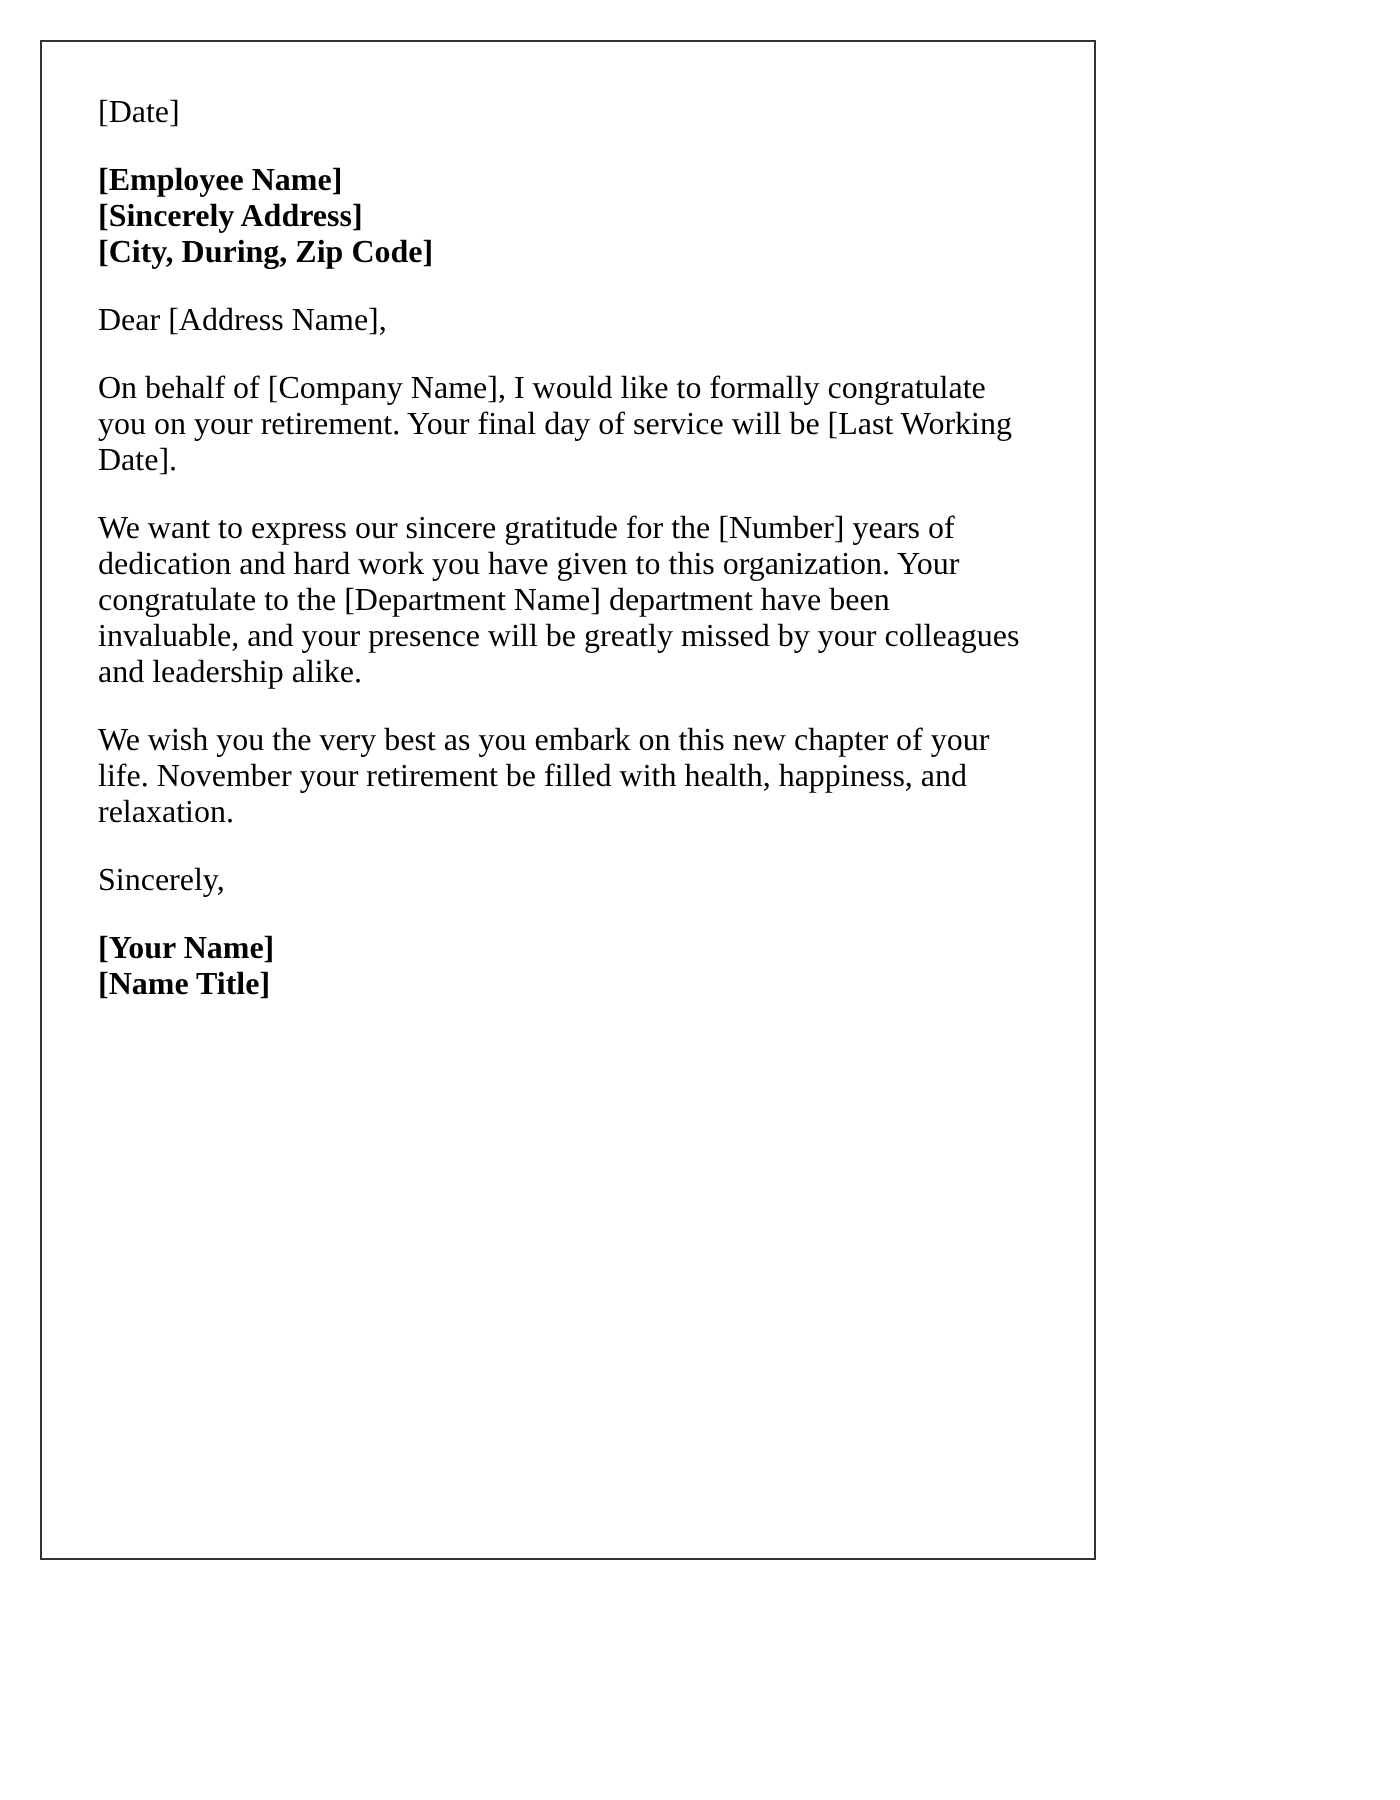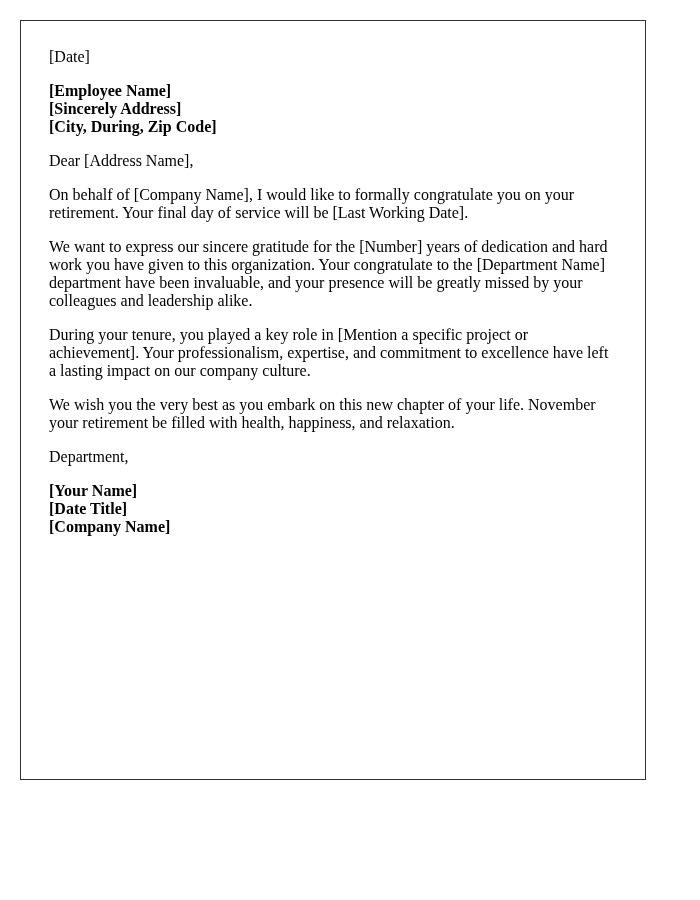--- a/index.html
+++ b/index.html
@@ -12,21 +12,21 @@
       height: 900px;
       position: relative;
       font-family: "Liberation Serif", "DejaVu Serif", serif;
       font-size: 16px;
       color: #000000;
     }
     .letter {
       position: absolute;
       left: 20px;
       top: 20px;
-      width: 626px;
+      width: 528px;
       height: 760px;
       border: 1px solid #333333;
       box-sizing: border-box;
       padding: 11px 28px 0 28px;
     }
     .letter p {
       margin: 16px 0 0 0;
       line-height: 18px;
     }
     .letter p.block span {
@@ -43,24 +43,22 @@
   <p class="block">
     <span>[Employee Name]</span>
     <span>[Sincerely Address]</span>
     <span>[City, During, Zip Code]</span>
   </p>
 
   <p>Dear [Address Name],</p>
 
   <p>On behalf of [Company Name], I would like to formally congratulate you on your retirement. Your final day of service will be [Last Working Date].</p>
   <p>We want to express our sincere gratitude for the [Number] years of dedication and hard work you have given to this organization. Your congratulate to the [Department Name] department have been invaluable, and your presence will be greatly missed by your colleagues and leadership alike.</p>
-  <p>During your tenure, you played a key role in [Mention a specific project or achievement]. Your professionalism, expertise, and commitment to excellence have left a lasting impact on our company culture.</p>
   <p>We wish you the very best as you embark on this new chapter of your life. November your retirement be filled with health, happiness, and relaxation.</p>
 
-  <p>Department,</p>
+  <p>Sincerely,</p>
 
 
   <p class="block">
     <span>[Your Name]</span>
-    <span>[Date Title]</span>
-    <span>[Company Name]</span>
+    <span>[Name Title]</span>
   </p>
 </div>
 
 </body></html>

